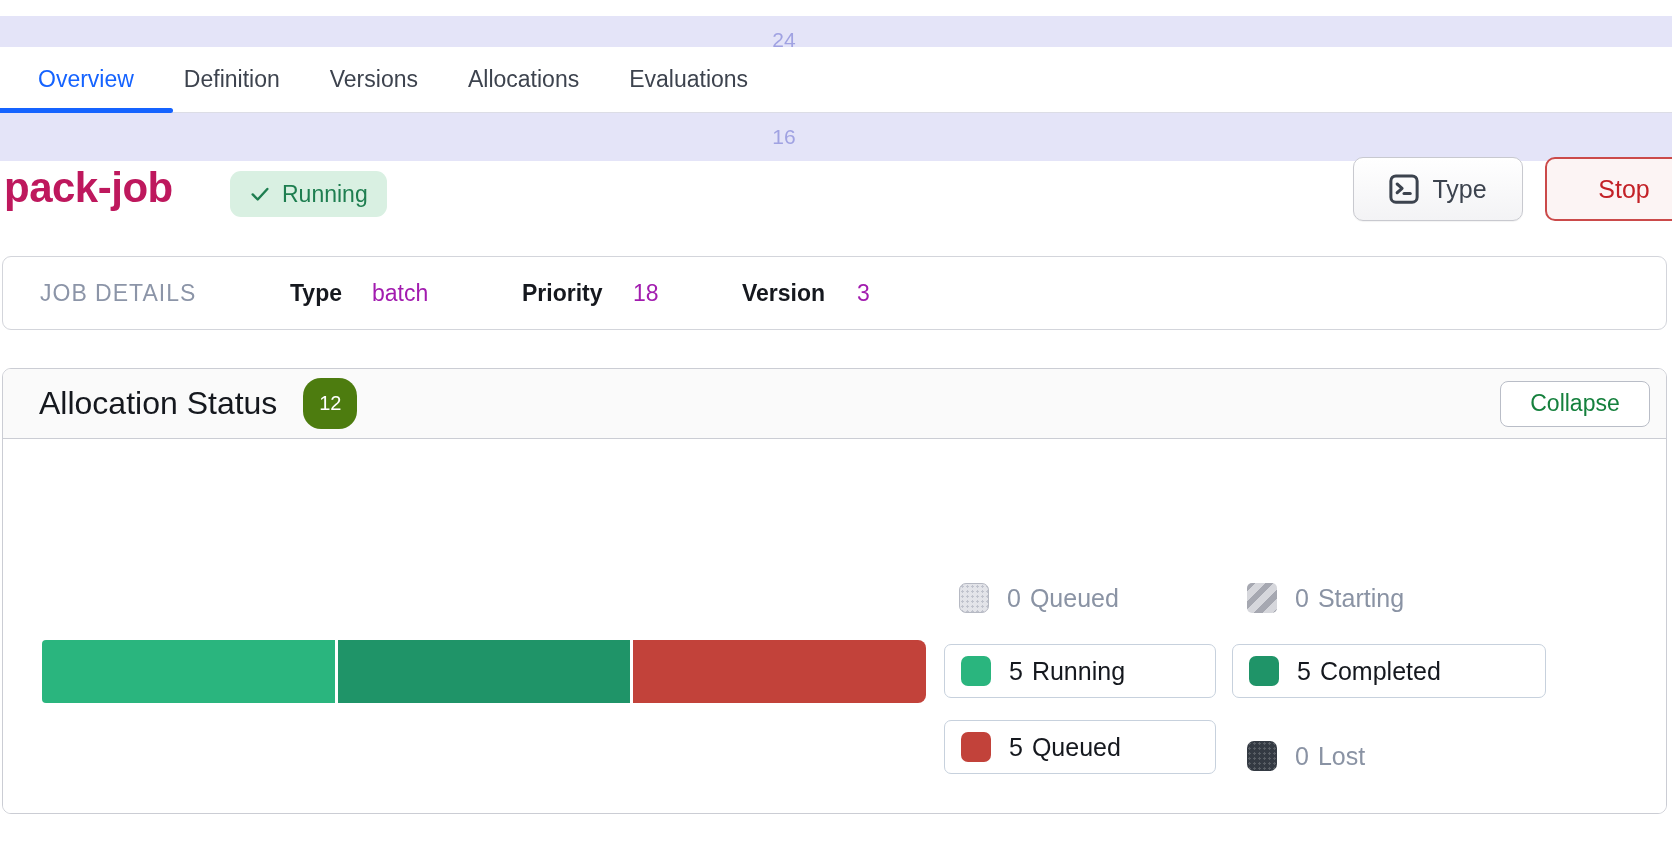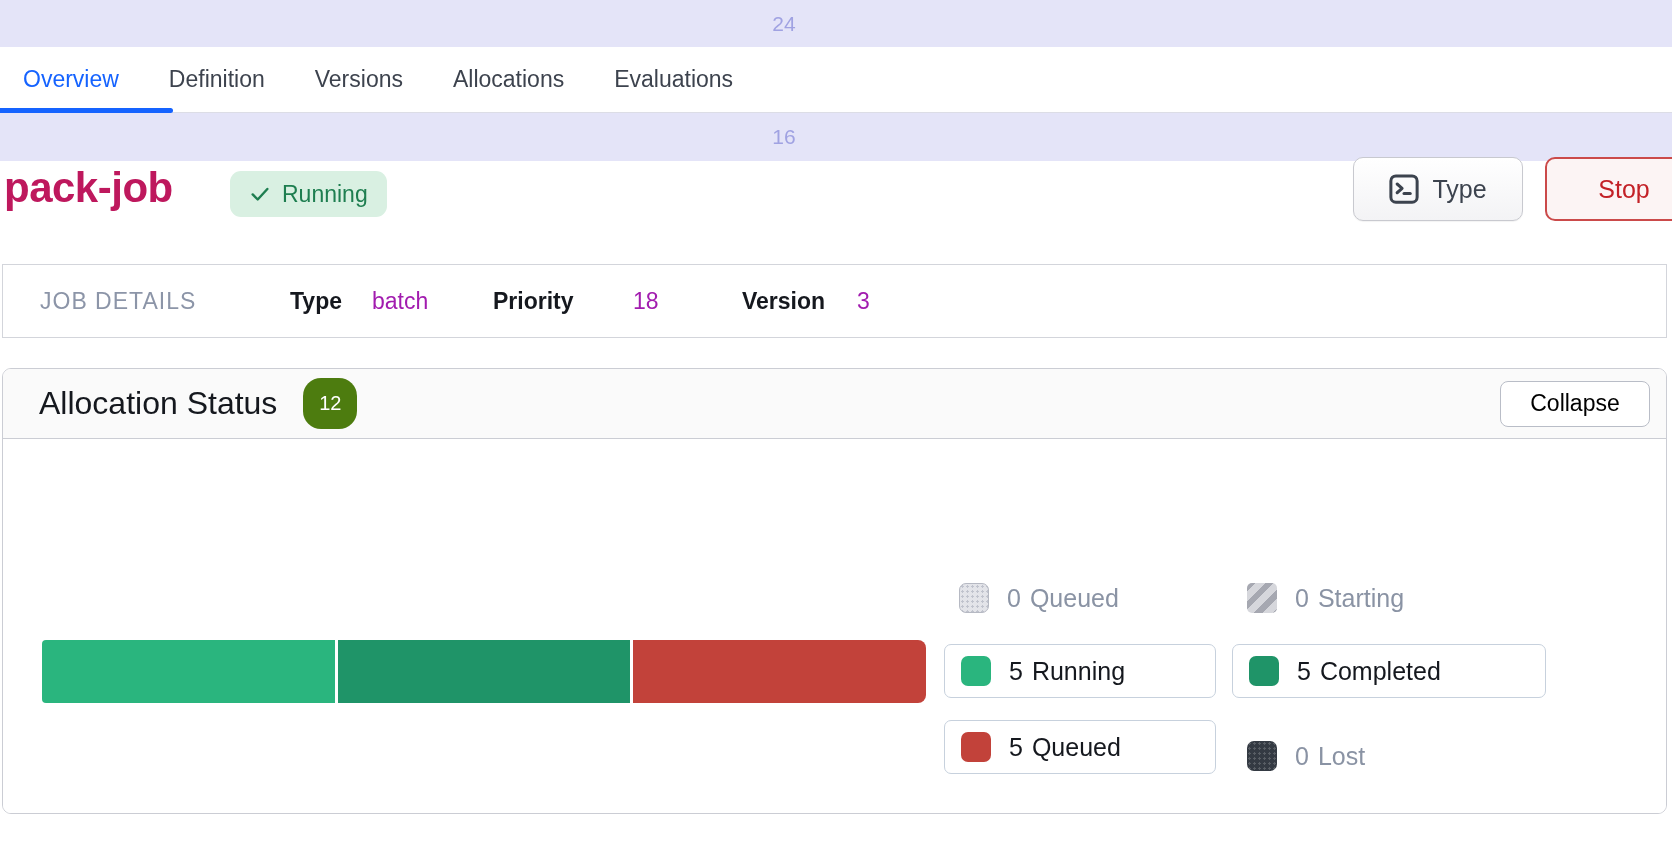--- a/index.html
+++ b/index.html
@@ -6,32 +6,32 @@
   html, body { width: 1672px; height: 868px; }
   body {
     position: relative;
     overflow: hidden;
     background: #ffffff;
     font-family: "Liberation Sans", sans-serif;
     color: #15181e;
   }
   
   .band { position: absolute; left: 0; width: 1672px; background: #e4e4f8; }
-  .band-top { top: 0; height: 47px; padding-left: 17px; }
+  .band-top { top: 16px; height: 47px; padding-left: 17px; }
   .band-mid { top: 113px; height: 48px; }
   .band-num {
     position: absolute; left: 784px; top: 50%;
     transform: translate(-50%, -50%);
     color: #a0a2e2; font-size: 21px;
   }
   
   .tabs-row {
     position: absolute; top: 47px; left: 0; width: 1672px; height: 66px;
     background: #ffffff; border-bottom: 1px solid #dcdde6;
-    display: flex; align-items: center; padding-left: 23px; gap: 50px;
+    display: flex; align-items: center; padding-left: 38px; gap: 50px;
   }
   .tab { font-size: 23px; color: #3d434e; cursor: pointer; white-space: nowrap; }
   .tab.active { color: #1563ff; }
   .tab-underline {
     position: absolute; left: 0; bottom: -1px; width: 173px; height: 5px;
     background: #1563ff; border-radius: 0 4px 4px 0;
   }
   
   .page-title {
     position: absolute; left: 4px; top: 164px;
@@ -52,48 +52,48 @@
   }
   .btn-stop {
     position: absolute; left: 1545px; top: 157px; width: 158px; height: 64px;
     display: flex; align-items: center; justify-content: center;
     background: #fcf4f4; border: 2px solid #cb4a4a; border-radius: 10px;
     font-size: 25px; color: #c32127; cursor: pointer;
   }
   
   .job-details-card {
     position: absolute; left: 2px; top: 256px; width: 1665px; height: 74px;
-    border: 1px solid #d3d5db; border-radius: 0; background: #fff; margin-top: 8px;
+    border: 1px solid #d3d5db; border-radius: 9px; background: #fff;
   }
   .job-details-card span { position: absolute; top: 0; line-height: 72px; font-size: 23px; }
   .jd-heading { left: 37px; color: #8c95a8; letter-spacing: 1px; }
   .jd-label { font-weight: 700; color: #15181e; }
   .jd-value { color: #a21caf; }
   .jd-l0 { left: 287px; } .jd-v0 { left: 369px; }
-  .jd-l1 { left: 490px; } .jd-v1 { left: 630px; }
+  .jd-l1 { left: 519px; } .jd-v1 { left: 630px; }
   .jd-l2 { left: 739px; } .jd-v2 { left: 854px; }
   
   .alloc-panel {
     position: absolute; left: 2px; top: 368px; width: 1665px; height: 446px;
     border: 1px solid #cbcdd4; border-radius: 9px; background: #fff; overflow: hidden;
   }
   .panel-header {
     height: 70px; background: #fafafa; border-bottom: 1px solid #cbcdd4;
     display: flex; align-items: center; padding: 0 16px 0 36px;
   }
   .panel-title { font-size: 32px; color: #15181e; }
   .count-badge {
     margin-left: 26px; min-width: 54px; height: 51px; padding: 0 12px;
     background: #4d7c0f; color: #ffffff; font-size: 20px;
     border-radius: 18px; display: inline-flex; align-items: center; justify-content: center;
   }
   .btn-collapse {
     margin-left: auto; width: 150px; height: 46px;
     background: #ffffff; border: 1px solid #b9bdc7; border-radius: 8px;
-    font-size: 23px; color: #000000; cursor: pointer;
+    font-size: 23px; color: #15803d; cursor: pointer;
     display: flex; align-items: center; justify-content: center;
     font-family: "Liberation Sans", sans-serif;
   }
   .panel-body { position: relative; height: 375px; background: #fff; }
   
   .alloc-bar {
     position: absolute; left: 39px; top: 201px; width: 884px; height: 63px;
     display: flex; gap: 3px;
   }
   .bar-seg { height: 100%; }

